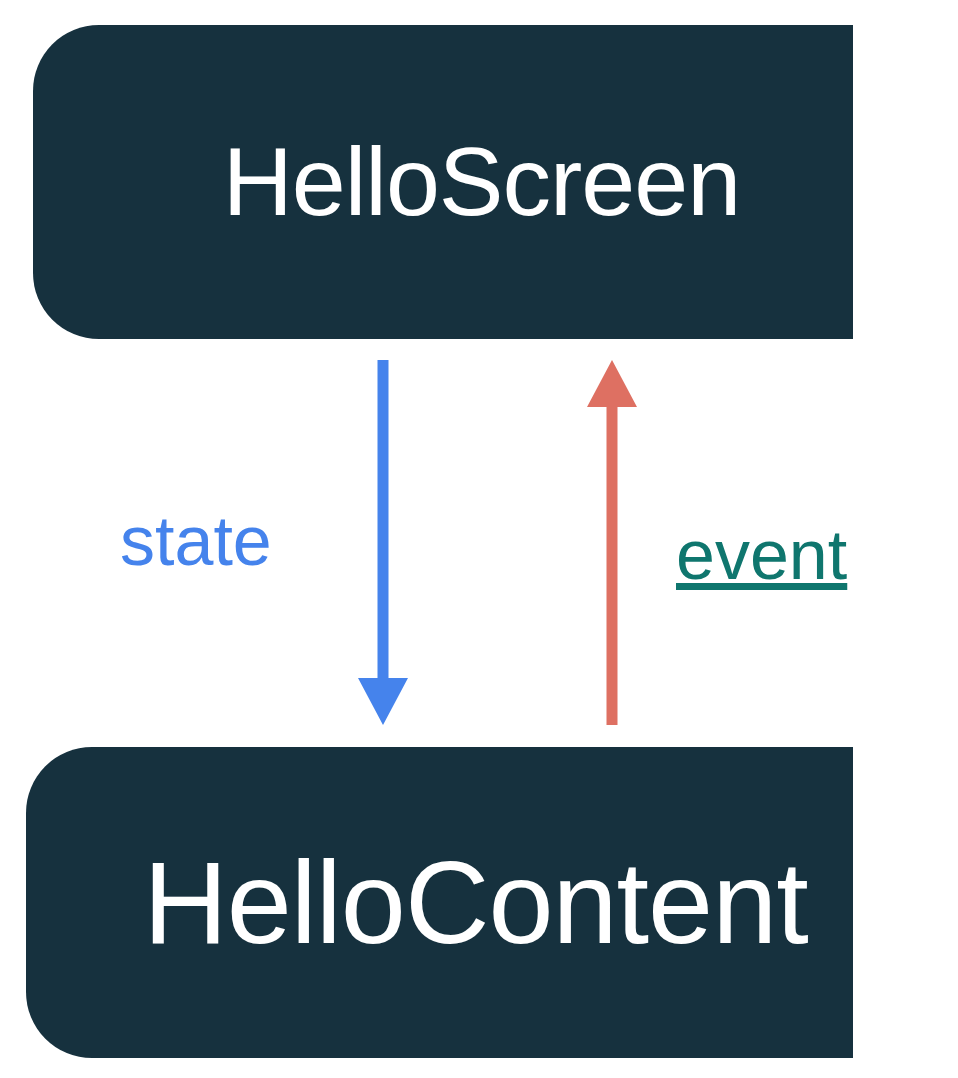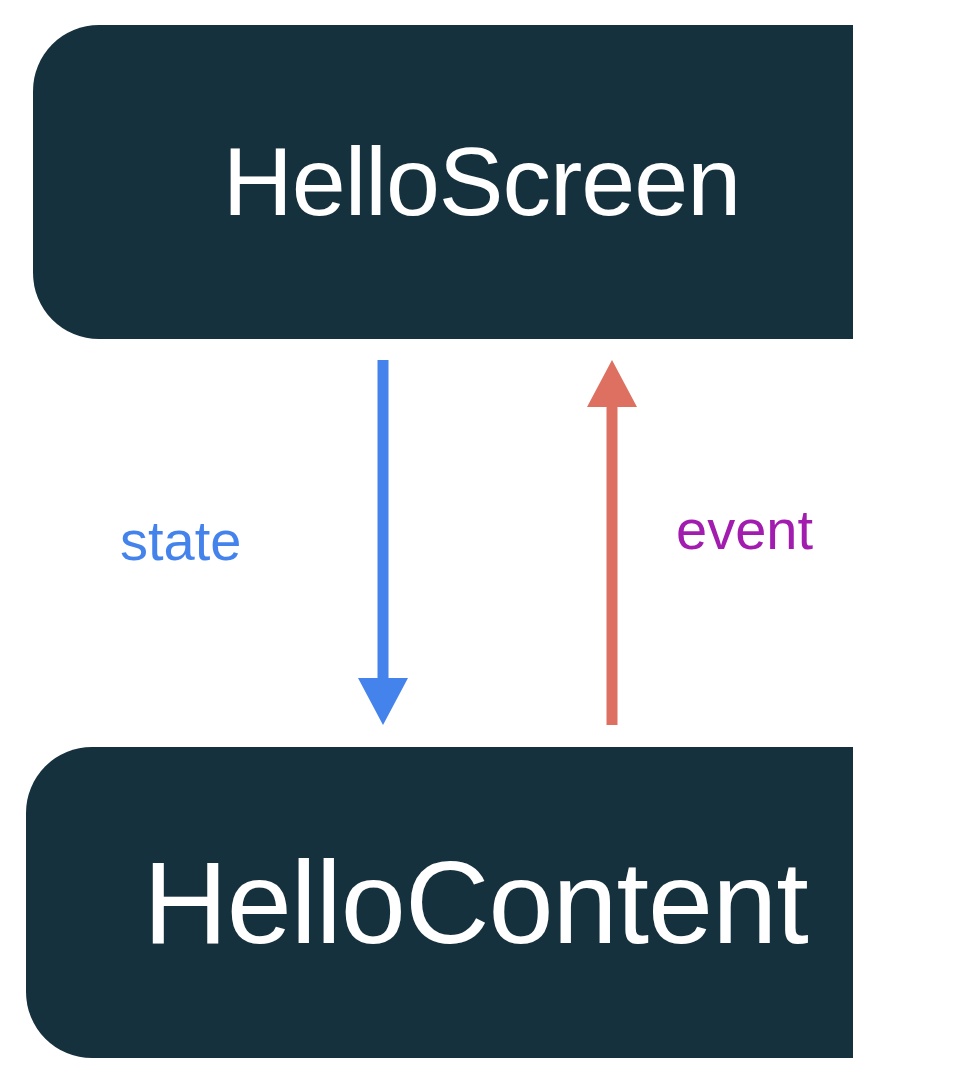--- a/index.html
+++ b/index.html
@@ -44,33 +44,34 @@
   .arrow {
     position: absolute;
     width: 50px;
     height: 365px;
     top: 360px;
   }
   .arrow-state { left: 358px; }
   .arrow-event { left: 587px; }
   .edge-label {
     position: absolute;
-    font-size: 56px;
+    font-size: 70px;
     line-height: 86px;
     white-space: nowrap;
   }
   .label-state {
     left: 120px;
     top: 498px;
     color: #4583ec;
   }
   .label-event {
     left: 676px;
-    top: 487px;
-    color: #a21caf;
+    top: 512px;
+    color: #0f766e;
+    text-decoration: underline;
   }
 </style>
 </head>
 <body>
 
 <div class="stage">
 
   <div class="node node-top" style="background: rgb(22, 49, 62);">
     <span class="node-label">HelloScreen</span>
   </div>

